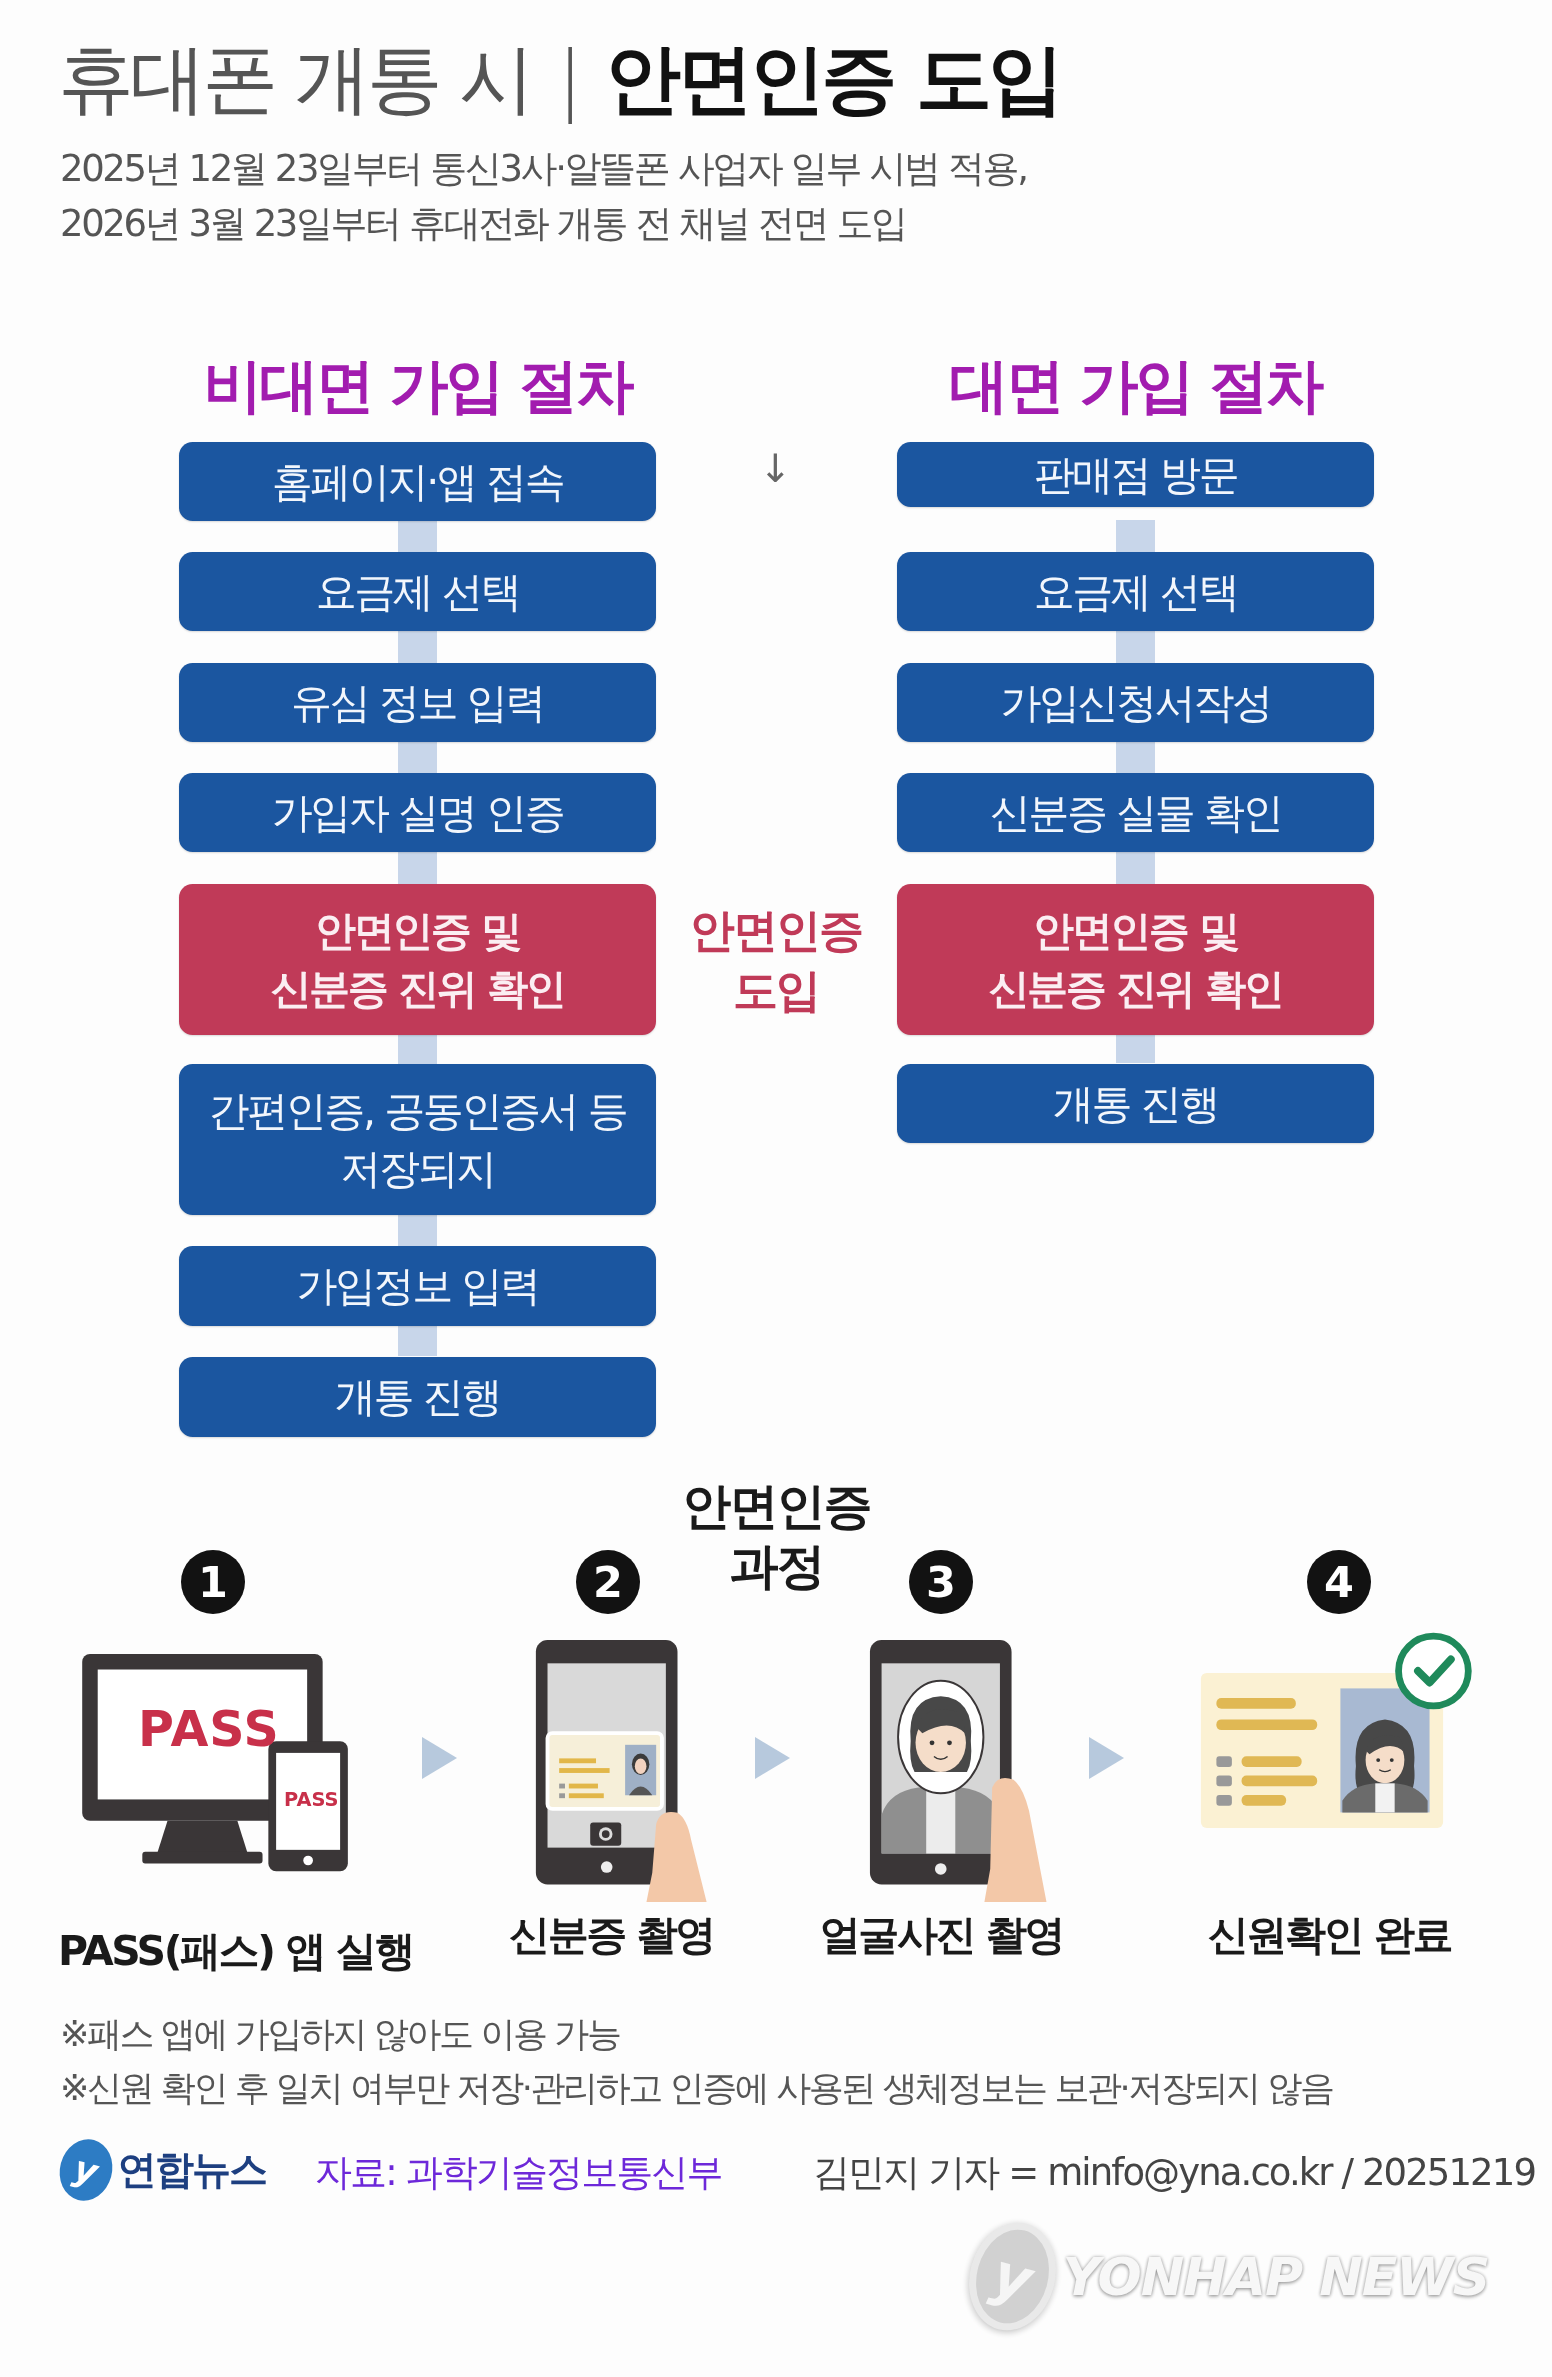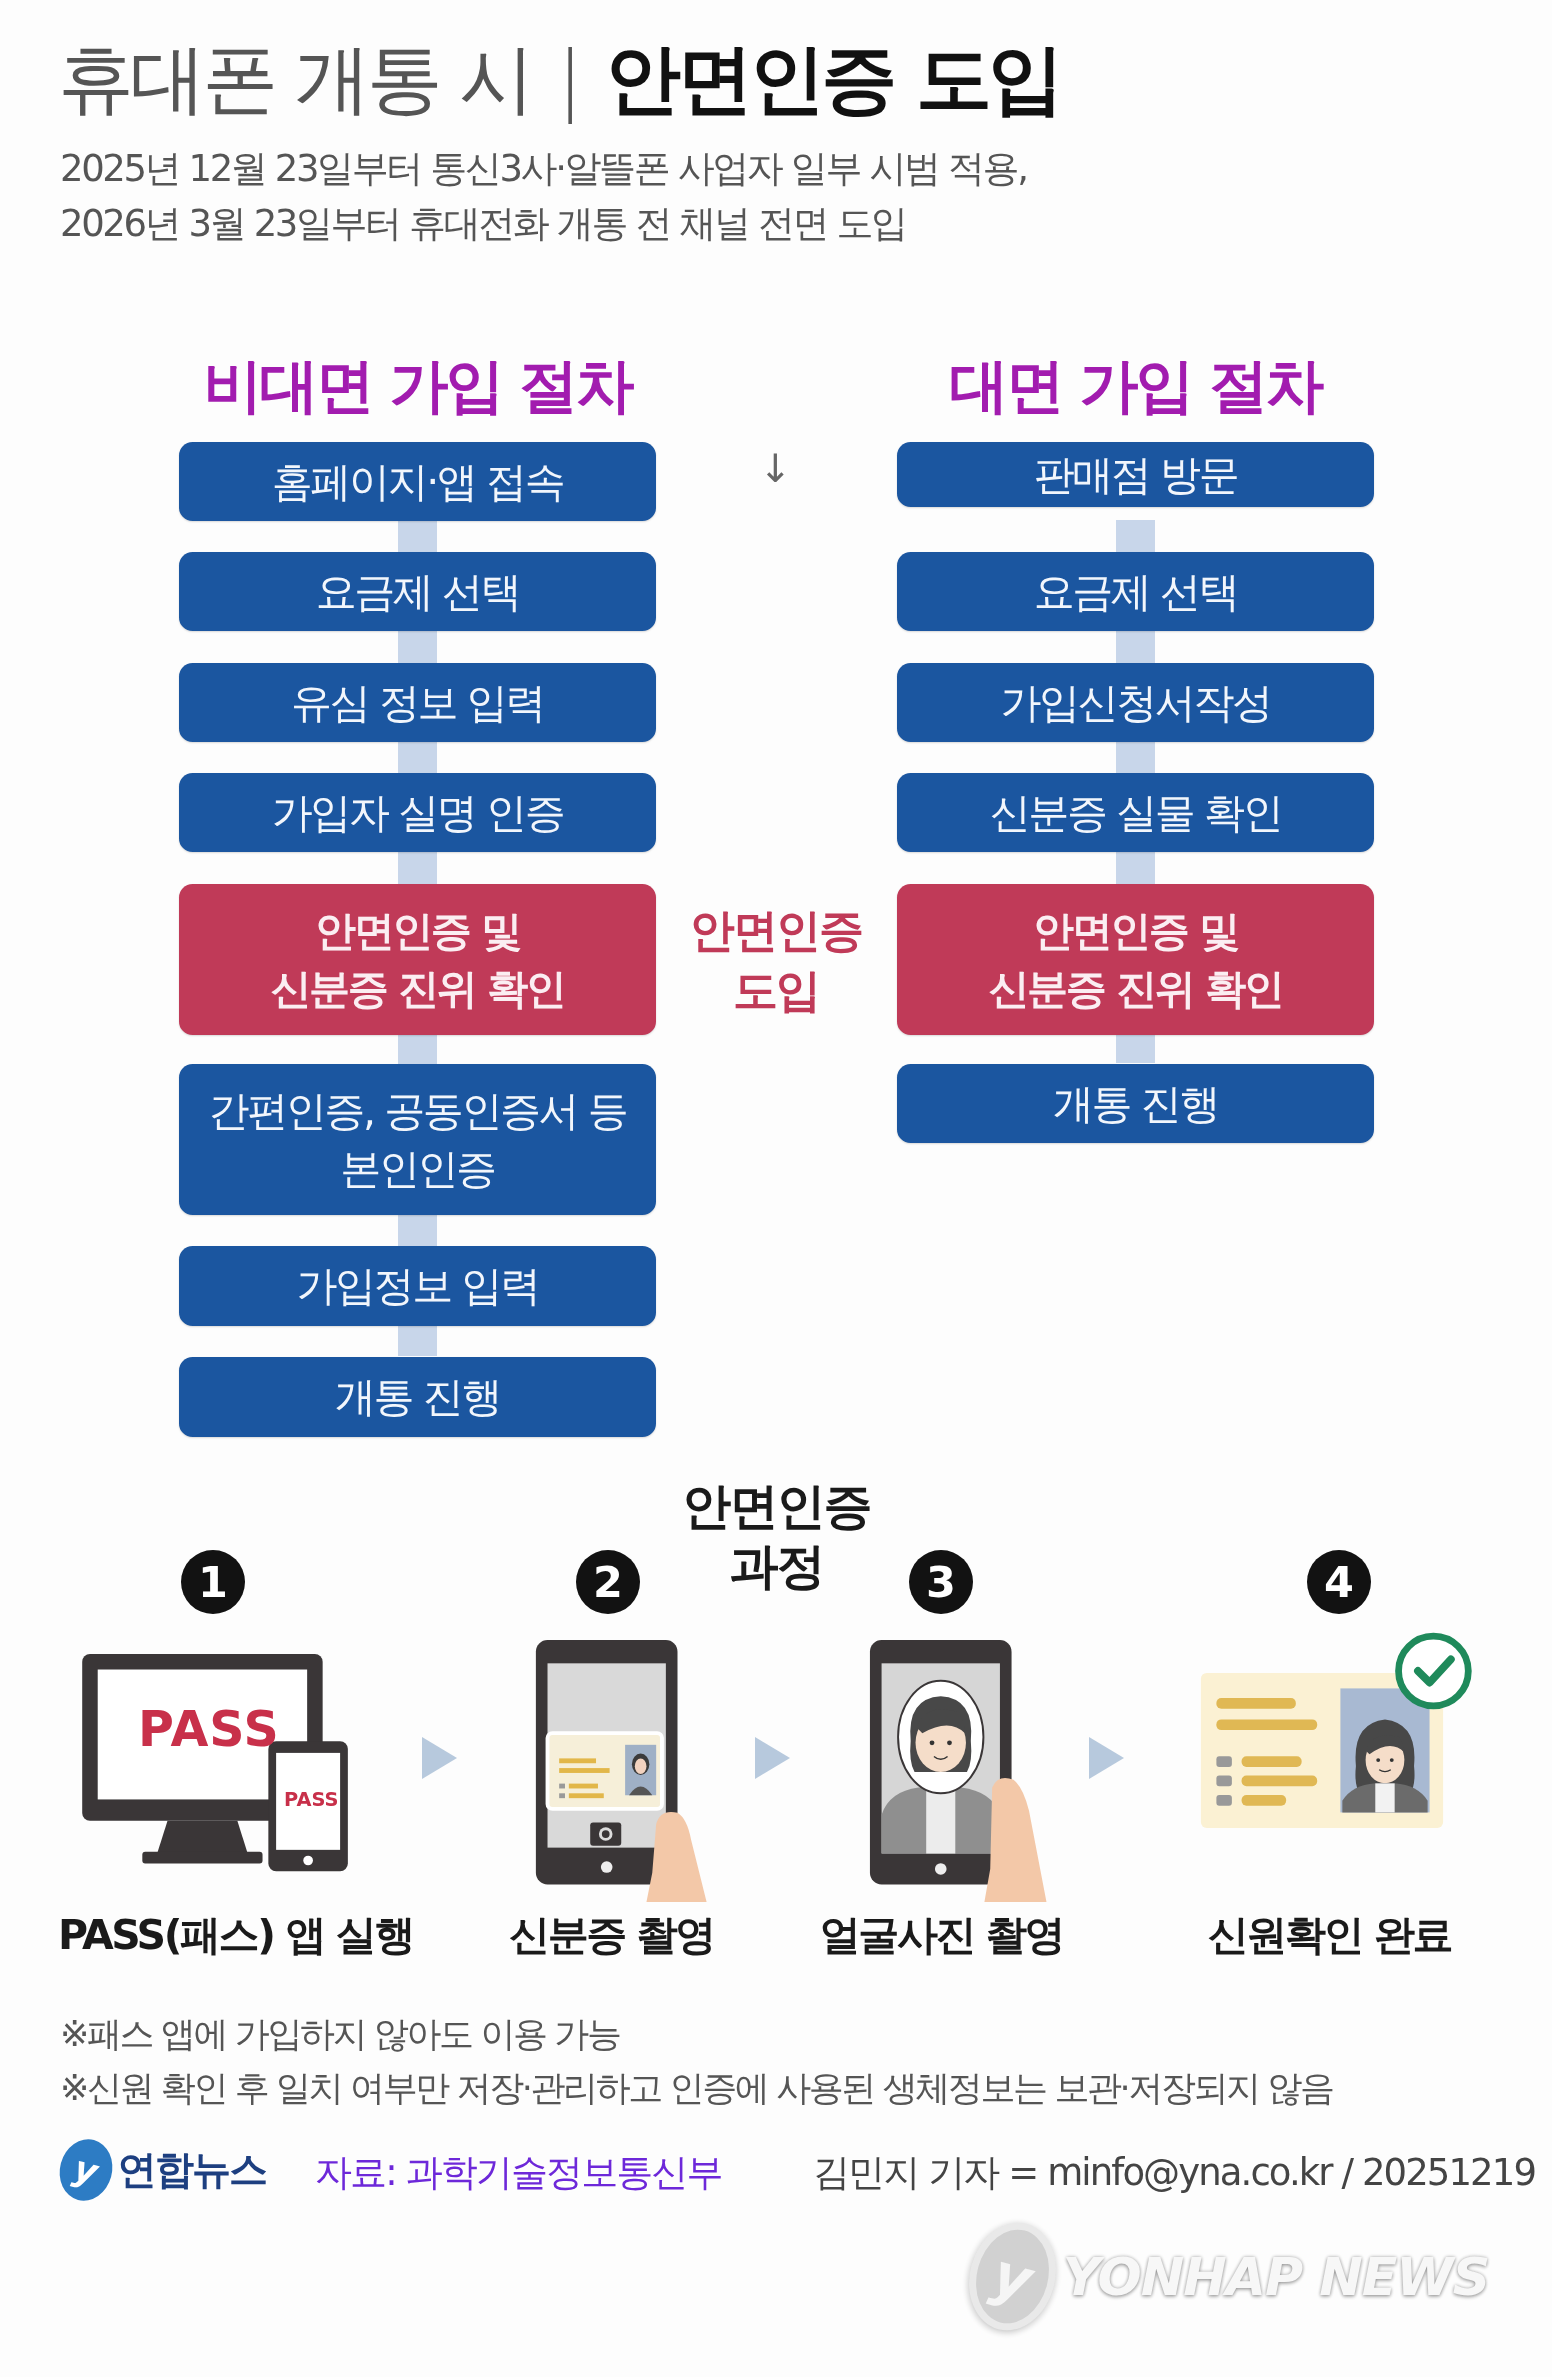--- a/index.html
+++ b/index.html
@@ -79,21 +79,21 @@
 </div>
 <div class="box blue" style="left:179px; top:773px; height:79px;">
   <div>가입자 실명 인증</div>
 </div>
 <div class="box red" style="left:179px; top:884px; height:151px;">
   <div>안면인증 및</div>
   <div>신분증 진위 확인</div>
 </div>
 <div class="box blue" style="left:179px; top:1064px; height:151px;">
   <div>간편인증, 공동인증서 등</div>
-  <div>본인인증</div>
+  <div>저장되지</div>
 </div>
 <div class="box blue" style="left:179px; top:1246px; height:80px;">
   <div>가입정보 입력</div>
 </div>
 <div class="box blue" style="left:179px; top:1357px; height:80px;">
   <div>개통 진행</div>
 </div>
 
 <div class="box blue" style="left:897px; top:442px; height:65px;">
   <div>판매점 방문</div>
@@ -210,21 +210,21 @@
     <path d="M150 188 L150 176 Q160 160 184 158 L204 158 Q228 160 238 176 L238 188 Z" fill="#6b6b6b"></path>
     <path d="M184 158 L204 158 L204 188 L184 188 Z" fill="#f2f2f2"></path>
     <circle cx="187" cy="134" r="2" fill="#333"></circle>
       <circle cx="201" cy="134" r="2" fill="#333"></circle>
     <path d="M188 144 Q194 148 200 144" stroke="#333" stroke-width="1.3" fill="none"></path>
     <circle cx="244" cy="42" r="36" fill="#ffffff" stroke="#1f8a5b" stroke-width="7"></circle>
     <path d="M228 42 L240 54 L262 30" stroke="#1f8a5b" stroke-width="8" fill="none" stroke-linecap="round" stroke-linejoin="round"></path>
   </svg>
 </div>
 
-<div class="step-label" style="left:58px; width:320px;">PASS(패스) 앱 실행</div>
+<div class="step-label" style="left:58px; width:320px;margin-top:16px;">PASS(패스) 앱 실행</div>
 <div class="step-label" style="left:466px; width:291px;">신분증 촬영</div>
 <div class="step-label" style="left:796px; width:291px;">얼굴사진 촬영</div>
 <div class="step-label" style="left:1184px; width:291px;">신원확인 완료</div>
 
 <div class="notes">
   <div>※패스 앱에 가입하지 않아도 이용 가능</div>
   <div>※신원 확인 후 일치 여부만 저장·관리하고 인증에 사용된 생체정보는 보관·저장되지 않음</div>
 </div>
 
 <div class="footer-logo">

